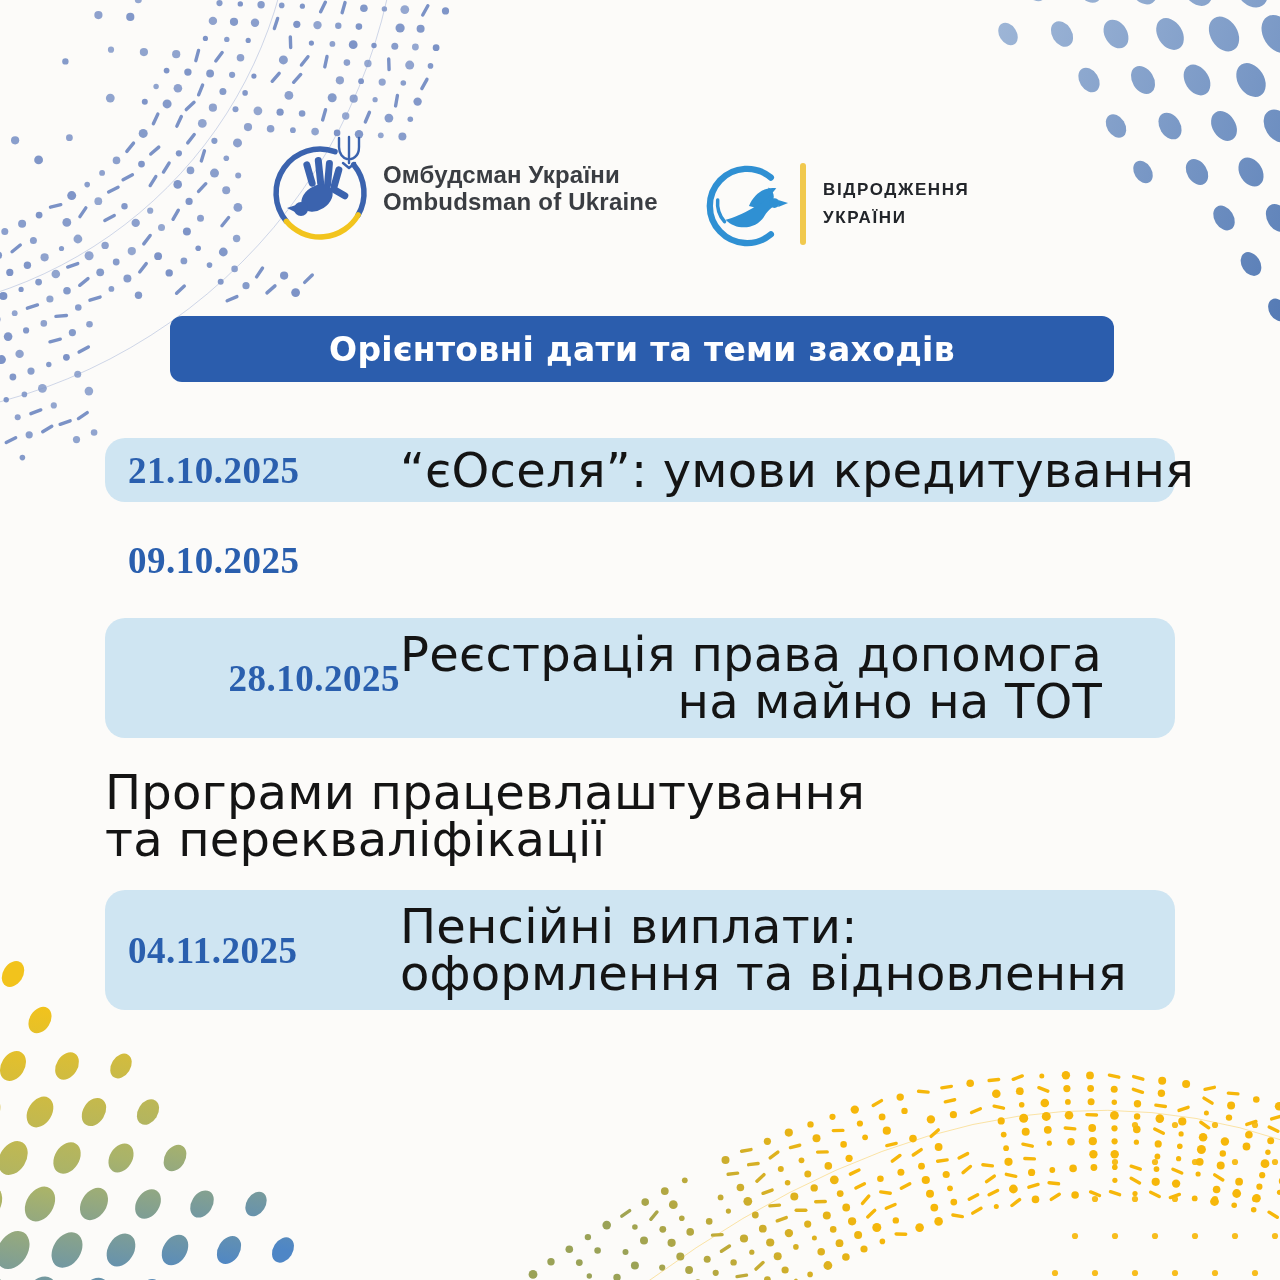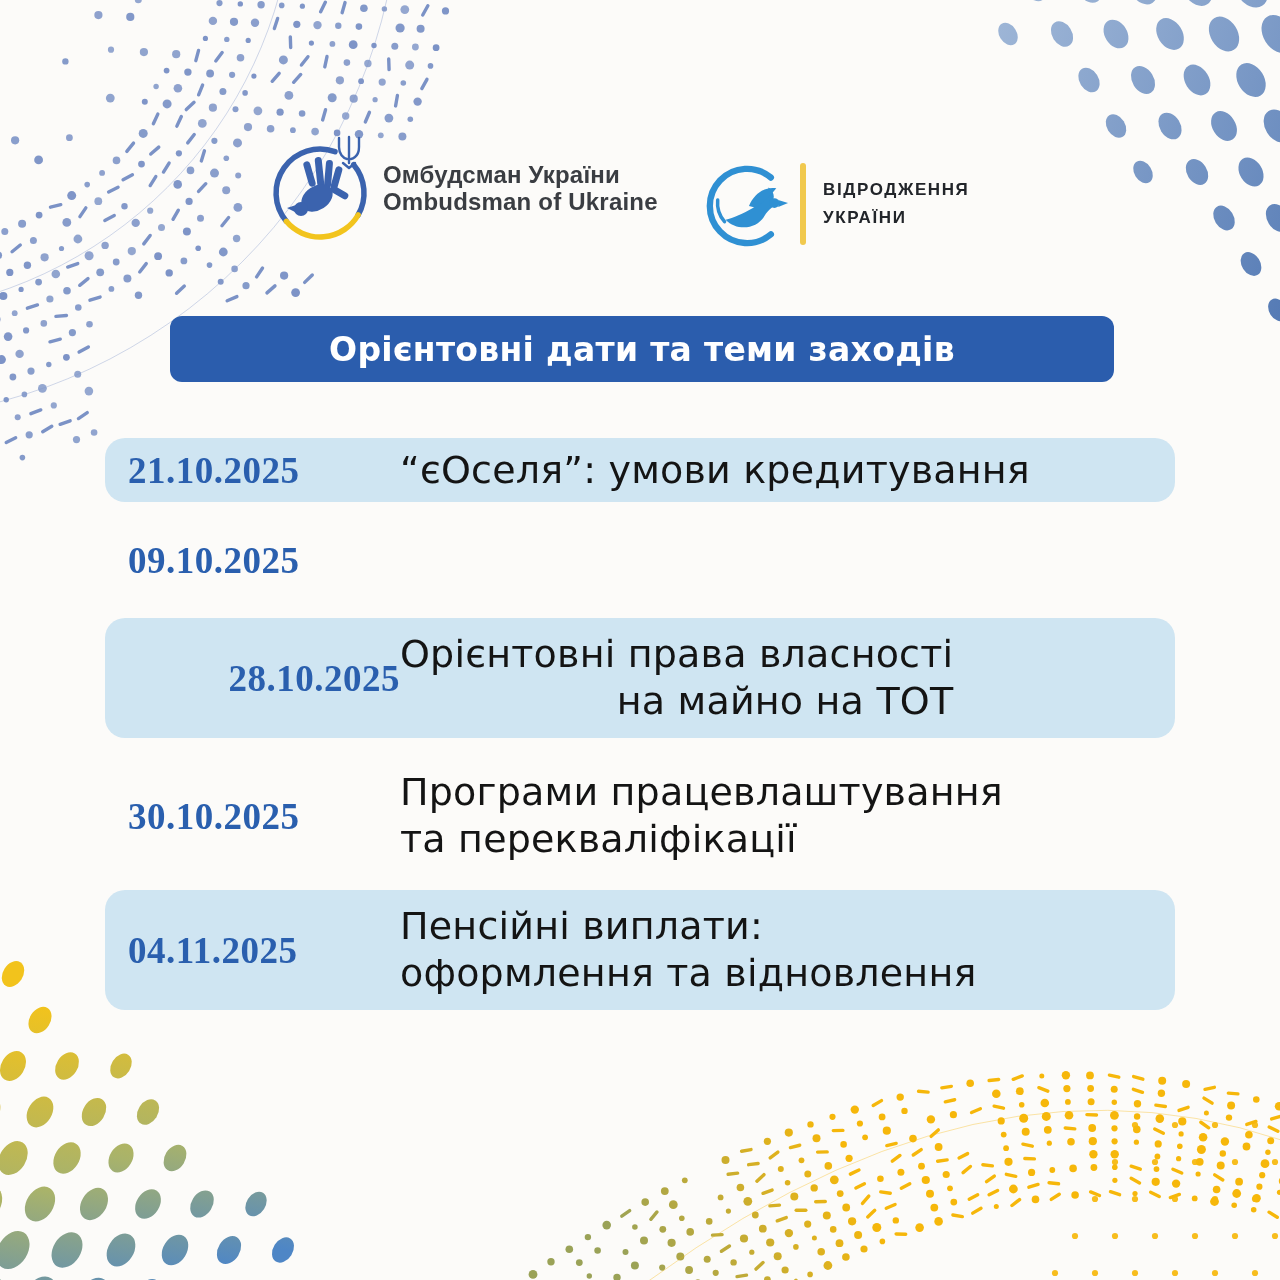--- a/index.html
+++ b/index.html
@@ -46,21 +46,21 @@
   .row:nth-child(4) { margin-top:18px; }
   .row:nth-child(5) { margin-top:14px; }
   .cell-date {
     width:295px; padding-left:23px; box-sizing:border-box; flex:none;
     font-family:Liberation Serif, serif;
     font-weight:bold; font-size:37px; letter-spacing:0.5px;
     color:var(--date-color,#2a5fae); white-space:nowrap;
   }
   .cell-topic {
     font-family:"DejaVu Sans","Liberation Sans",sans-serif;
-    font-size:38px; line-height:47px; color:var(--topic-color,#141414); letter-spacing:0.2px;
+    font-size:48px; line-height:47px; color:var(--topic-color,#141414); letter-spacing:0.2px;
   }
   .t-line { display:block; white-space:nowrap; }
 
   
   .f-blue { fill:var(--logo-blue,#3b63ae); }
   .s-blue { stroke:var(--logo-blue,#3b63ae); }
   .s-yellow { stroke:var(--logo-yellow,#f2c41d); }
   .f-bird { fill:var(--bird-blue,#2f90d3); }
   .s-bird { stroke:var(--bird-blue,#2f90d3); }
 </style>
@@ -758,27 +758,26 @@
         </div>
       </div>
 
       <div class="row single">
         <div class="cell-date">09.10.2025</div>
       </div>
 
       <div class="row double hl">
         <div class="cell-date">28.10.2025</div>
         <div class="cell-topic">
-          <span class="t-line">Орієнтовні права власності</span>
+          <span class="t-line">Реєстрація права допомога</span>
           <span class="t-line">на майно на ТОТ</span>
         </div>
       </div>
 
       <div class="row double">
-        <div class="cell-date">30.10.2025</div>
         <div class="cell-topic">
           <span class="t-line">Програми працевлаштування</span>
           <span class="t-line">та перекваліфікації</span>
         </div>
       </div>
 
       <div class="row double hl">
         <div class="cell-date">04.11.2025</div>
         <div class="cell-topic">
           <span class="t-line">Пенсійні виплати:</span>

